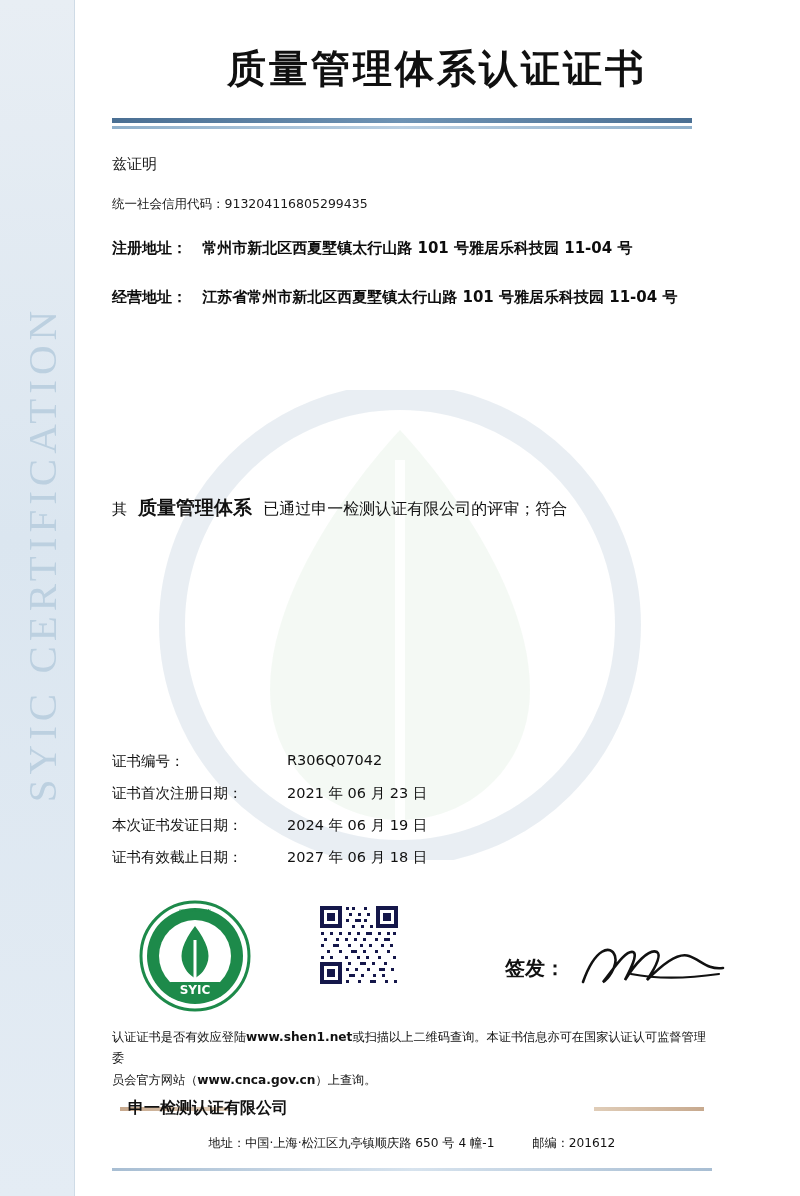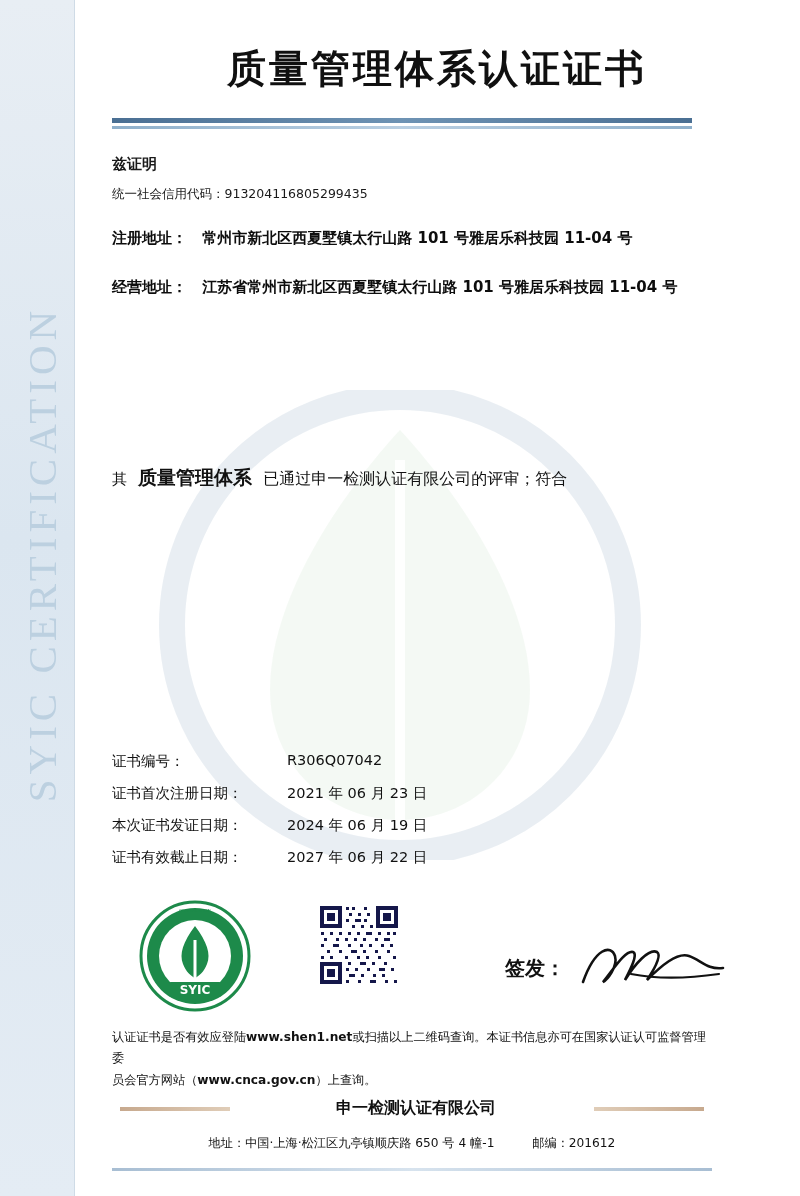--- a/index.html
+++ b/index.html
@@ -84,23 +84,22 @@
   
   .body-area {
     position: absolute;
     left: 112px;
     top: 155px;
     width: 600px;
   }
   .line-intro {
     font-size: 15px;
     color: #1a1a1a;
-    margin-bottom: 12px;
-    font-family: "DejaVu Sans", sans-serif;
-    font-weight: bold;
+    margin-bottom: 22px;
+    font-family: "DejaVu Sans", sans-serif;
   }
   .company-name {
     font-size: 25px;
     font-weight: bold;
     color: #0d0d0d;
     letter-spacing: 1px;
     margin-bottom: 12px;
     font-family: "DejaVu Sans", sans-serif;
   }
   .credit-code {
@@ -114,21 +113,21 @@
     font-weight: bold;
     color: #0d0d0d;
     margin-bottom: 30px;
     font-family: "DejaVu Sans", sans-serif;
   }
   .addr-label { margin-right: 10px; }
   
   .statement {
     position: absolute;
     left: 112px;
-    top: 465px;
+    top: 495px;
     width: 620px;
   }
   .stmt-line {
     font-size: 16px;
     color: #111;
     font-family: "DejaVu Sans", sans-serif;
   }
   .stmt-prefix { font-size: 15px; }
   .stmt-system {
     font-size: 19px;
@@ -219,22 +218,21 @@
   .notes b { font-weight: bold; }
   .issuer-row {
     position: absolute;
     left: 112px;
     top: 1098px;
     width: 600px;
     height: 22px;
   }
   .issuer-name {
     position: absolute;
-    left: 4px; top: 0; width: 600px;
-    text-align: center;
+    left: 16px; top: 0; width: 600px;
     font-size: 16px;
     font-weight: bold;
     color: #111;
     font-family: "DejaVu Sans", sans-serif;
   }
   .issuer-rule-left, .issuer-rule-right {
     position: absolute;
     top: 9px;
     width: 110px;
     height: 4px;
@@ -314,21 +312,21 @@
     <div class="date-row">
       <div class="date-label">证书首次注册日期：</div>
       <div class="date-value">2021 年 06 月 23 日</div>
     </div>
     <div class="date-row">
       <div class="date-label">本次证书发证日期：</div>
       <div class="date-value">2024 年 06 月 19 日</div>
     </div>
     <div class="date-row">
       <div class="date-label">证书有效截止日期：</div>
-      <div class="date-value">2027 年 06 月 22 日</div>
+      <div class="date-value">2027 年 06 月 18 日</div>
     </div>
   </div>
 
   <div class="emblem">
     <svg width="112" height="112" viewBox="0 0 112 112" xmlns="http://www.w3.org/2000/svg">
       <circle cx="56" cy="56" r="54" fill="#ffffff" stroke="#1d8a4a" stroke-width="3"></circle>
       <circle cx="56" cy="56" r="48" fill="#1d8a4a"></circle>
       <circle cx="56" cy="56" r="36" fill="#ffffff"></circle>
       <path d="M56 26 C44 42 40 54 44 64 C47 72 52 76 56 78 C60 76 65 72 68 64 C72 54 68 42 56 26 Z" fill="#1d8a4a"></path>
       <rect x="54.5" y="40" width="3" height="40" fill="#ffffff"></rect>

